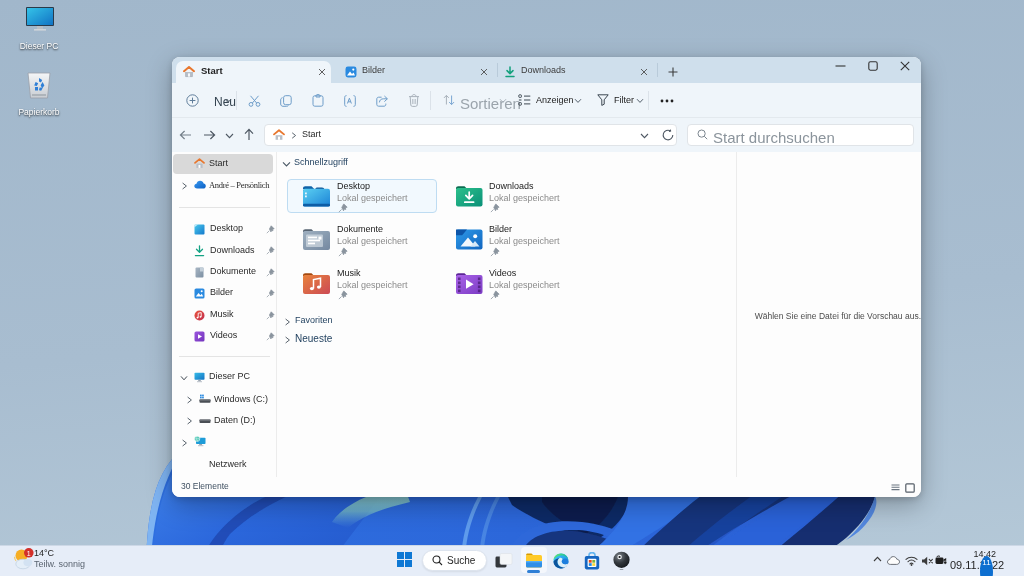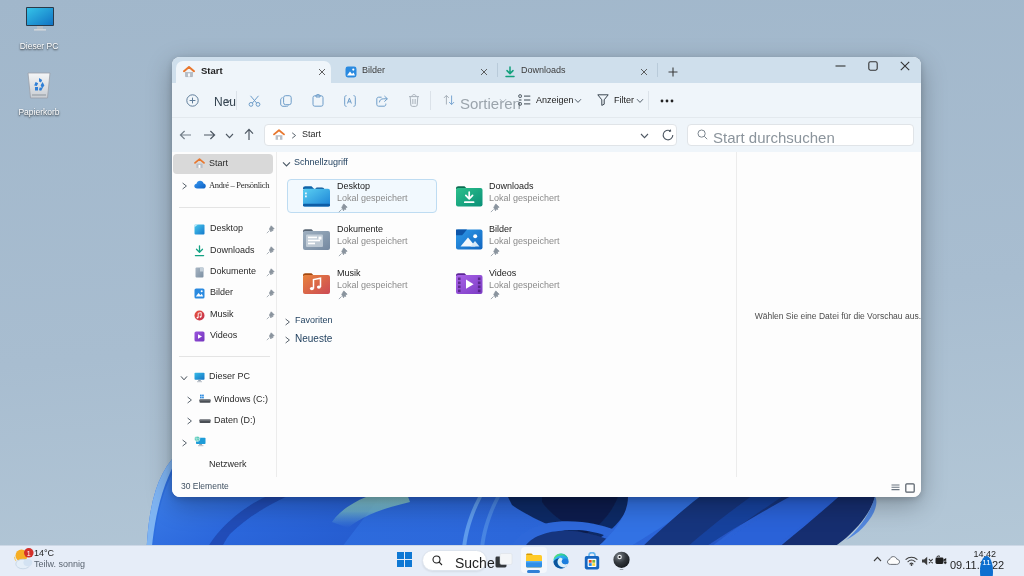--- a/index.html
+++ b/index.html
@@ -599,21 +599,21 @@
   <rect x="0" y="0" width="7" height="7" fill="#0e78d4"></rect>
     <rect x="8" y="0" width="7" height="7" fill="#0e78d4"></rect>
   <rect x="0" y="8" width="7" height="7" fill="#0e78d4"></rect>
     <rect x="8" y="8" width="7" height="7" fill="#0e78d4"></rect>
 </svg>
 <div class="abs" style="left:422px;top:550px;width:65px;height:21px;background:#fff;border:1px solid #dde4ee;border-radius:11px;box-shadow:0 1px 2px rgba(0,0,0,.08);"></div>
 <svg class="abs" style="left:432px;top:555px" width="11" height="11" viewBox="0 0 11 11">
     <circle cx="4.5" cy="4.5" r="3.5" fill="none" stroke="#1f1f1f" stroke-width="1.1"></circle>
     <path d="M7.2,7.2 L10,10" stroke="#1f1f1f" stroke-width="1.1"></path>
   </svg>
-<div class="abs" style="left:447px;top:555px;font-size:14px;color:#1f1f1f;margin-left:8px;">Suche</div>
+<div class="abs" style="left:447px;top:555px;font-size:10px;color:#1f1f1f;">Suche</div>
 <svg class="abs" style="left:495px;top:553px" width="18" height="15" viewBox="0 0 18 15">
   <rect x="0.5" y="3.5" width="11" height="11" rx="1.4" fill="#33373b"></rect>
   <rect x="5" y="0.5" width="12" height="11" rx="1.4" fill="#f4f6f8" stroke="#d9dde2" stroke-width="0.5"></rect>
 </svg>
 <div class="abs" style="left:521px;top:547px;width:26px;height:26px;background:#f4f7fc;border-radius:4px;"></div>
 <svg class="abs" style="left:525px;top:551px" width="18" height="18" viewBox="0 0 18 18">
   <path d="M1,4.2 C1,3.2 1.7,2.5 2.7,2.5 L6.5,2.5 L8.5,4.5 L1,4.5 Z" fill="#d89c00"></path>
   <rect x="1" y="4" width="16" height="12.5" rx="1.6" fill="#ffca28"></rect>
   <path d="M1,10 L17,10 L17,14.9 C17,15.9 16.3,16.5 15.3,16.5 L2.7,16.5 C1.7,16.5 1,15.9 1,14.9 Z" fill="#2f8fe8"></path>
   <path d="M1,10 L17,10 L17,11.4 L1,11.4 Z" fill="#55aef5"></path>

